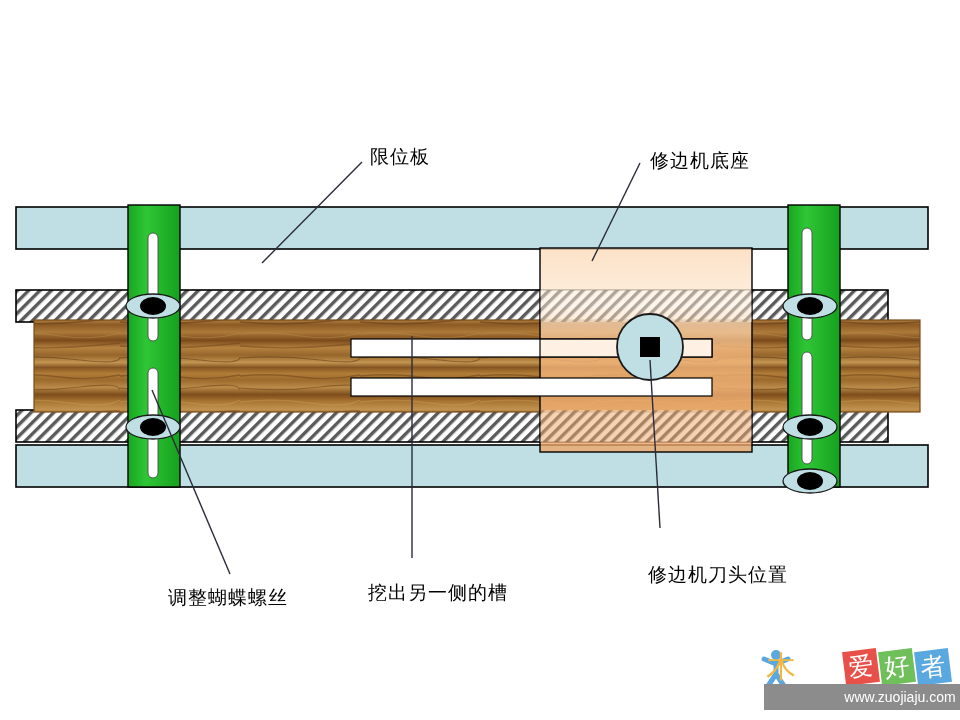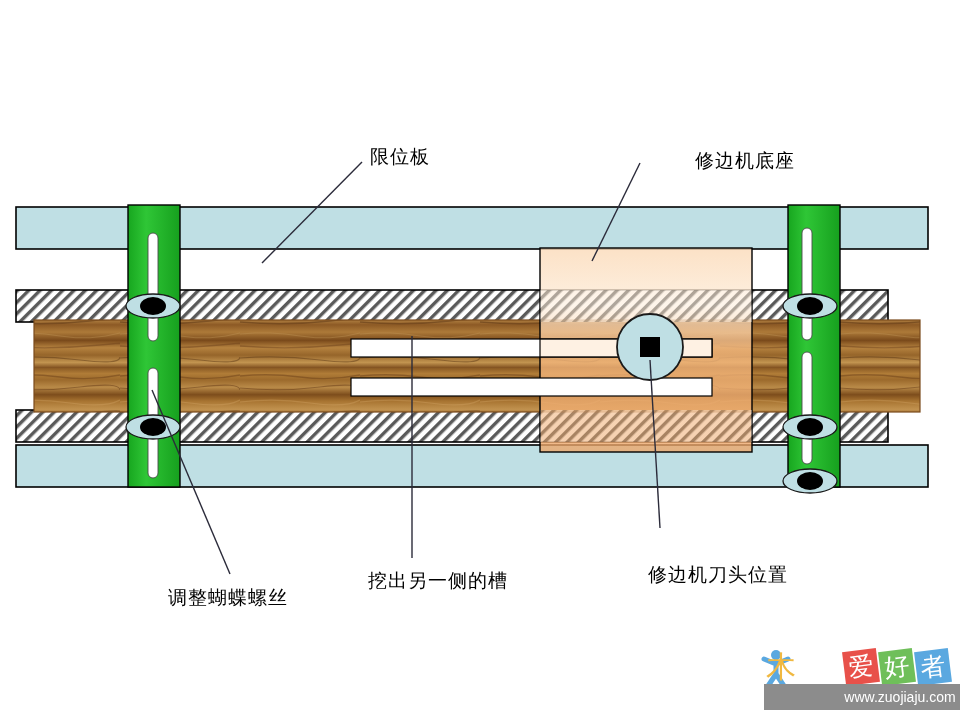--- a/index.html
+++ b/index.html
@@ -209,23 +209,23 @@
     <g stroke="#2b2b3a" stroke-width="1.4" fill="none">
       <line x1="362" y1="162" x2="262" y2="263"></line>
       <line x1="640" y1="163" x2="592" y2="261"></line>
       <line x1="660" y1="528" x2="650" y2="360"></line>
       <line x1="412" y1="558" x2="412" y2="336"></line>
       <line x1="230" y1="574" x2="152" y2="390"></line>
     </g>
   </svg>
 
   <div class="label-text" style="left:370px; top:144px;">限位板</div>
-  <div class="label-text" style="left:650px; top:148px;margin-left:45px;">修边机底座</div>
+  <div class="label-text" style="left:650px; top:148px;">修边机底座</div>
   <div class="label-text" style="left:648px; top:534px;margin-top:28px;">修边机刀头位置</div>
-  <div class="label-text" style="left:368px; top:568px;text-align:center;">挖出另一侧的槽</div>
+  <div class="label-text" style="left:368px; top:580px;text-align:center;">挖出另一侧的槽</div>
   <div class="label-text" style="left:152px; top:585px;margin-left:16px;">调整蝴蝶螺丝</div>
 
   <div id="watermark">
     <div class="wm-tile wm-ch1">木</div>
     <svg class="wm-person" viewBox="0 0 40 40">
       <circle cx="20" cy="7" r="5" fill="#5aa8e0"></circle>
       <path d="M20 13 L20 26 M20 16 L8 11 M20 16 L32 11 M20 26 L12 38 M20 26 L28 38" stroke="#5aa8e0" stroke-width="5" stroke-linecap="round" fill="none"></path>
     </svg>
     <div class="wm-tile wm-tile-red">爱</div>
     <div class="wm-tile wm-tile-green">好</div>

